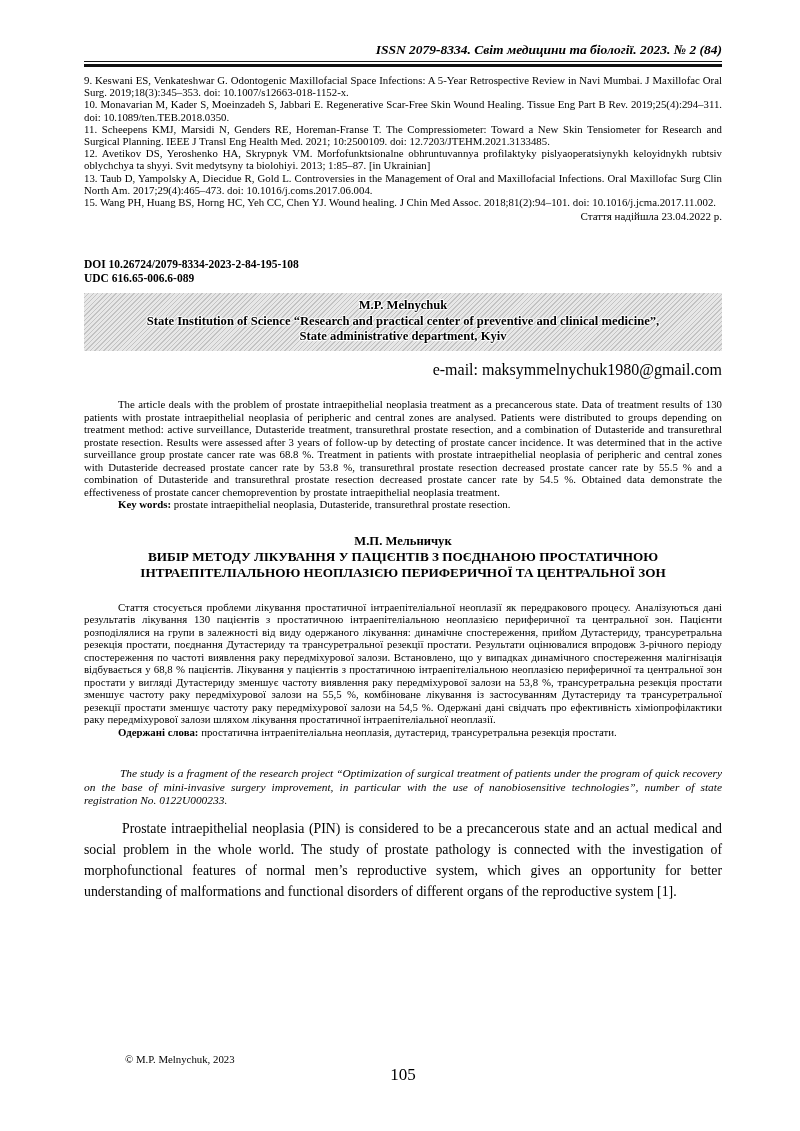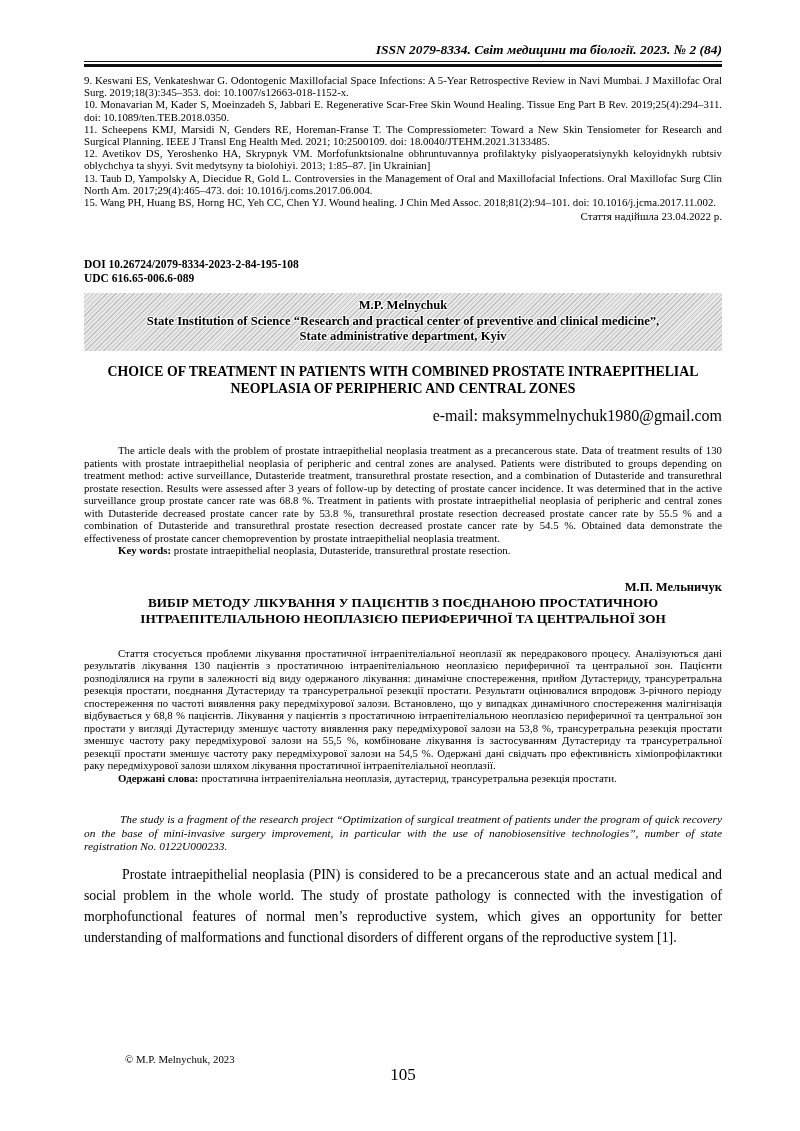--- a/index.html
+++ b/index.html
@@ -76,21 +76,21 @@
   .abstract {
     font-size: 10.8px;
     line-height: 12.5px;
     text-align: justify;
   }
   .abstract p { margin: 0; text-indent: 34px; }
   .kw { text-indent: 34px; }
   .bold { font-weight: bold; }
   .author-ua {
     margin-top: 9px;
-    text-align: right;
+    text-align: center;
     font-weight: bold;
     font-size: 12.6px;
   }
   .title-ua {
     text-align: center;
     font-weight: bold;
     font-size: 13.2px;
     line-height: 16.5px;
   }
   .fragment-note {
@@ -128,40 +128,39 @@
 
 <div class="page">
   <div class="content">
 
     <div class="journal-header">ISSN 2079-8334. Світ медицини та біології. 2023. № 2 (84)</div>
     <div class="header-rule"></div>
 
     <div class="references">
       <p>9. Keswani ES, Venkateshwar G. Odontogenic Maxillofacial Space Infections: A 5-Year Retrospective Review in Navi Mumbai. J Maxillofac Oral Surg. 2019;18(3):345–353. doi: 10.1007/s12663-018-1152-x.</p>
       <p>10. Monavarian M, Kader S, Moeinzadeh S, Jabbari E. Regenerative Scar-Free Skin Wound Healing. Tissue Eng Part B Rev. 2019;25(4):294–311. doi: 10.1089/ten.TEB.2018.0350.</p>
-      <p>11. Scheepens KMJ, Marsidi N, Genders RE, Horeman-Franse T. The Compressiometer: Toward a New Skin Tensiometer for Research and Surgical Planning. IEEE J Transl Eng Health Med. 2021; 10:2500109. doi: 18.0040/JTEHM.2021.3133485.</p>
+      <p>11. Scheepens KMJ, Marsidi N, Genders RE, Horeman-Franse T. The Compressiometer: Toward a New Skin Tensiometer for Research and Surgical Planning. IEEE J Transl Eng Health Med. 2021; 10:2500109. doi: 12.7203/JTEHM.2021.3133485.</p>
       <p>12. Avetikov DS, Yeroshenko HA, Skrypnyk VM. Morfofunktsionalne obhruntuvannya profilaktyky pislyaoperatsiynykh keloyidnykh rubtsiv oblychchya ta shyyi. Svit medytsyny ta biolohiyi. 2013; 1:85–87. [in Ukrainian]</p>
       <p>13. Taub D, Yampolsky A, Diecidue R, Gold L. Controversies in the Management of Oral and Maxillofacial Infections. Oral Maxillofac Surg Clin North Am. 2017;29(4):465–473. doi: 10.1016/j.coms.2017.06.004.</p>
       <p>15. Wang PH, Huang BS, Horng HC, Yeh CC, Chen YJ. Wound healing. J Chin Med Assoc. 2018;81(2):94–101. doi: 10.1016/j.jcma.2017.11.002.</p>
     </div>
 
     <div class="received">Стаття надійшла 23.04.2022 р.</div>
 
     <div class="doi-block">
       <div>DOI 10.26724/2079-8334-2023-2-84-195-108</div>
       <div>UDC 616.65-006.6-089</div>
     </div>
 
     <div class="hatch-box">
       <div>M.P. Melnychuk</div>
       <div>State Institution of Science “Research and practical center of preventive and clinical medicine”,</div>
       <div>State administrative department, Kyiv</div>
     </div>
 
-    <div class="title-en">CHOICE OF TREATMENT IN PATIENTS WITH COMBINED PROSTATE INTRAEPITHELIAL NEOPLASIA OF PERIPHERIC AND CENTRAL ZONES</div>
 
     <div class="email-line">e-mail: maksymmelnychuk1980@gmail.com</div>
 
     <div class="zigzag"></div>
 
     <div class="abstract">
       <p>The article deals with the problem of prostate intraepithelial neoplasia treatment as a precancerous state. Data of treatment results of 130 patients with prostate intraepithelial neoplasia of peripheric and central zones are analysed. Patients were distributed to groups depending on treatment method: active surveillance, Dutasteride treatment, transurethral prostate resection, and a combination of Dutasteride and transurethral prostate resection. Results were assessed after 3 years of follow-up by detecting of prostate cancer incidence. It was determined that in the active surveillance group prostate cancer rate was 68.8 %. Treatment in patients with prostate intraepithelial neoplasia of peripheric and central zones with Dutasteride decreased prostate cancer rate by 53.8 %, transurethral prostate resection decreased prostate cancer rate by 55.5 % and a combination of Dutasteride and transurethral prostate resection decreased prostate cancer rate by 54.5 %. Obtained data demonstrate the effectiveness of prostate cancer chemoprevention by prostate intraepithelial neoplasia treatment.</p>
       <div class="kw">
         <span class="bold">Key words:</span><span> prostate intraepithelial neoplasia, Dutasteride, transurethral prostate resection.</span>
       </div>

